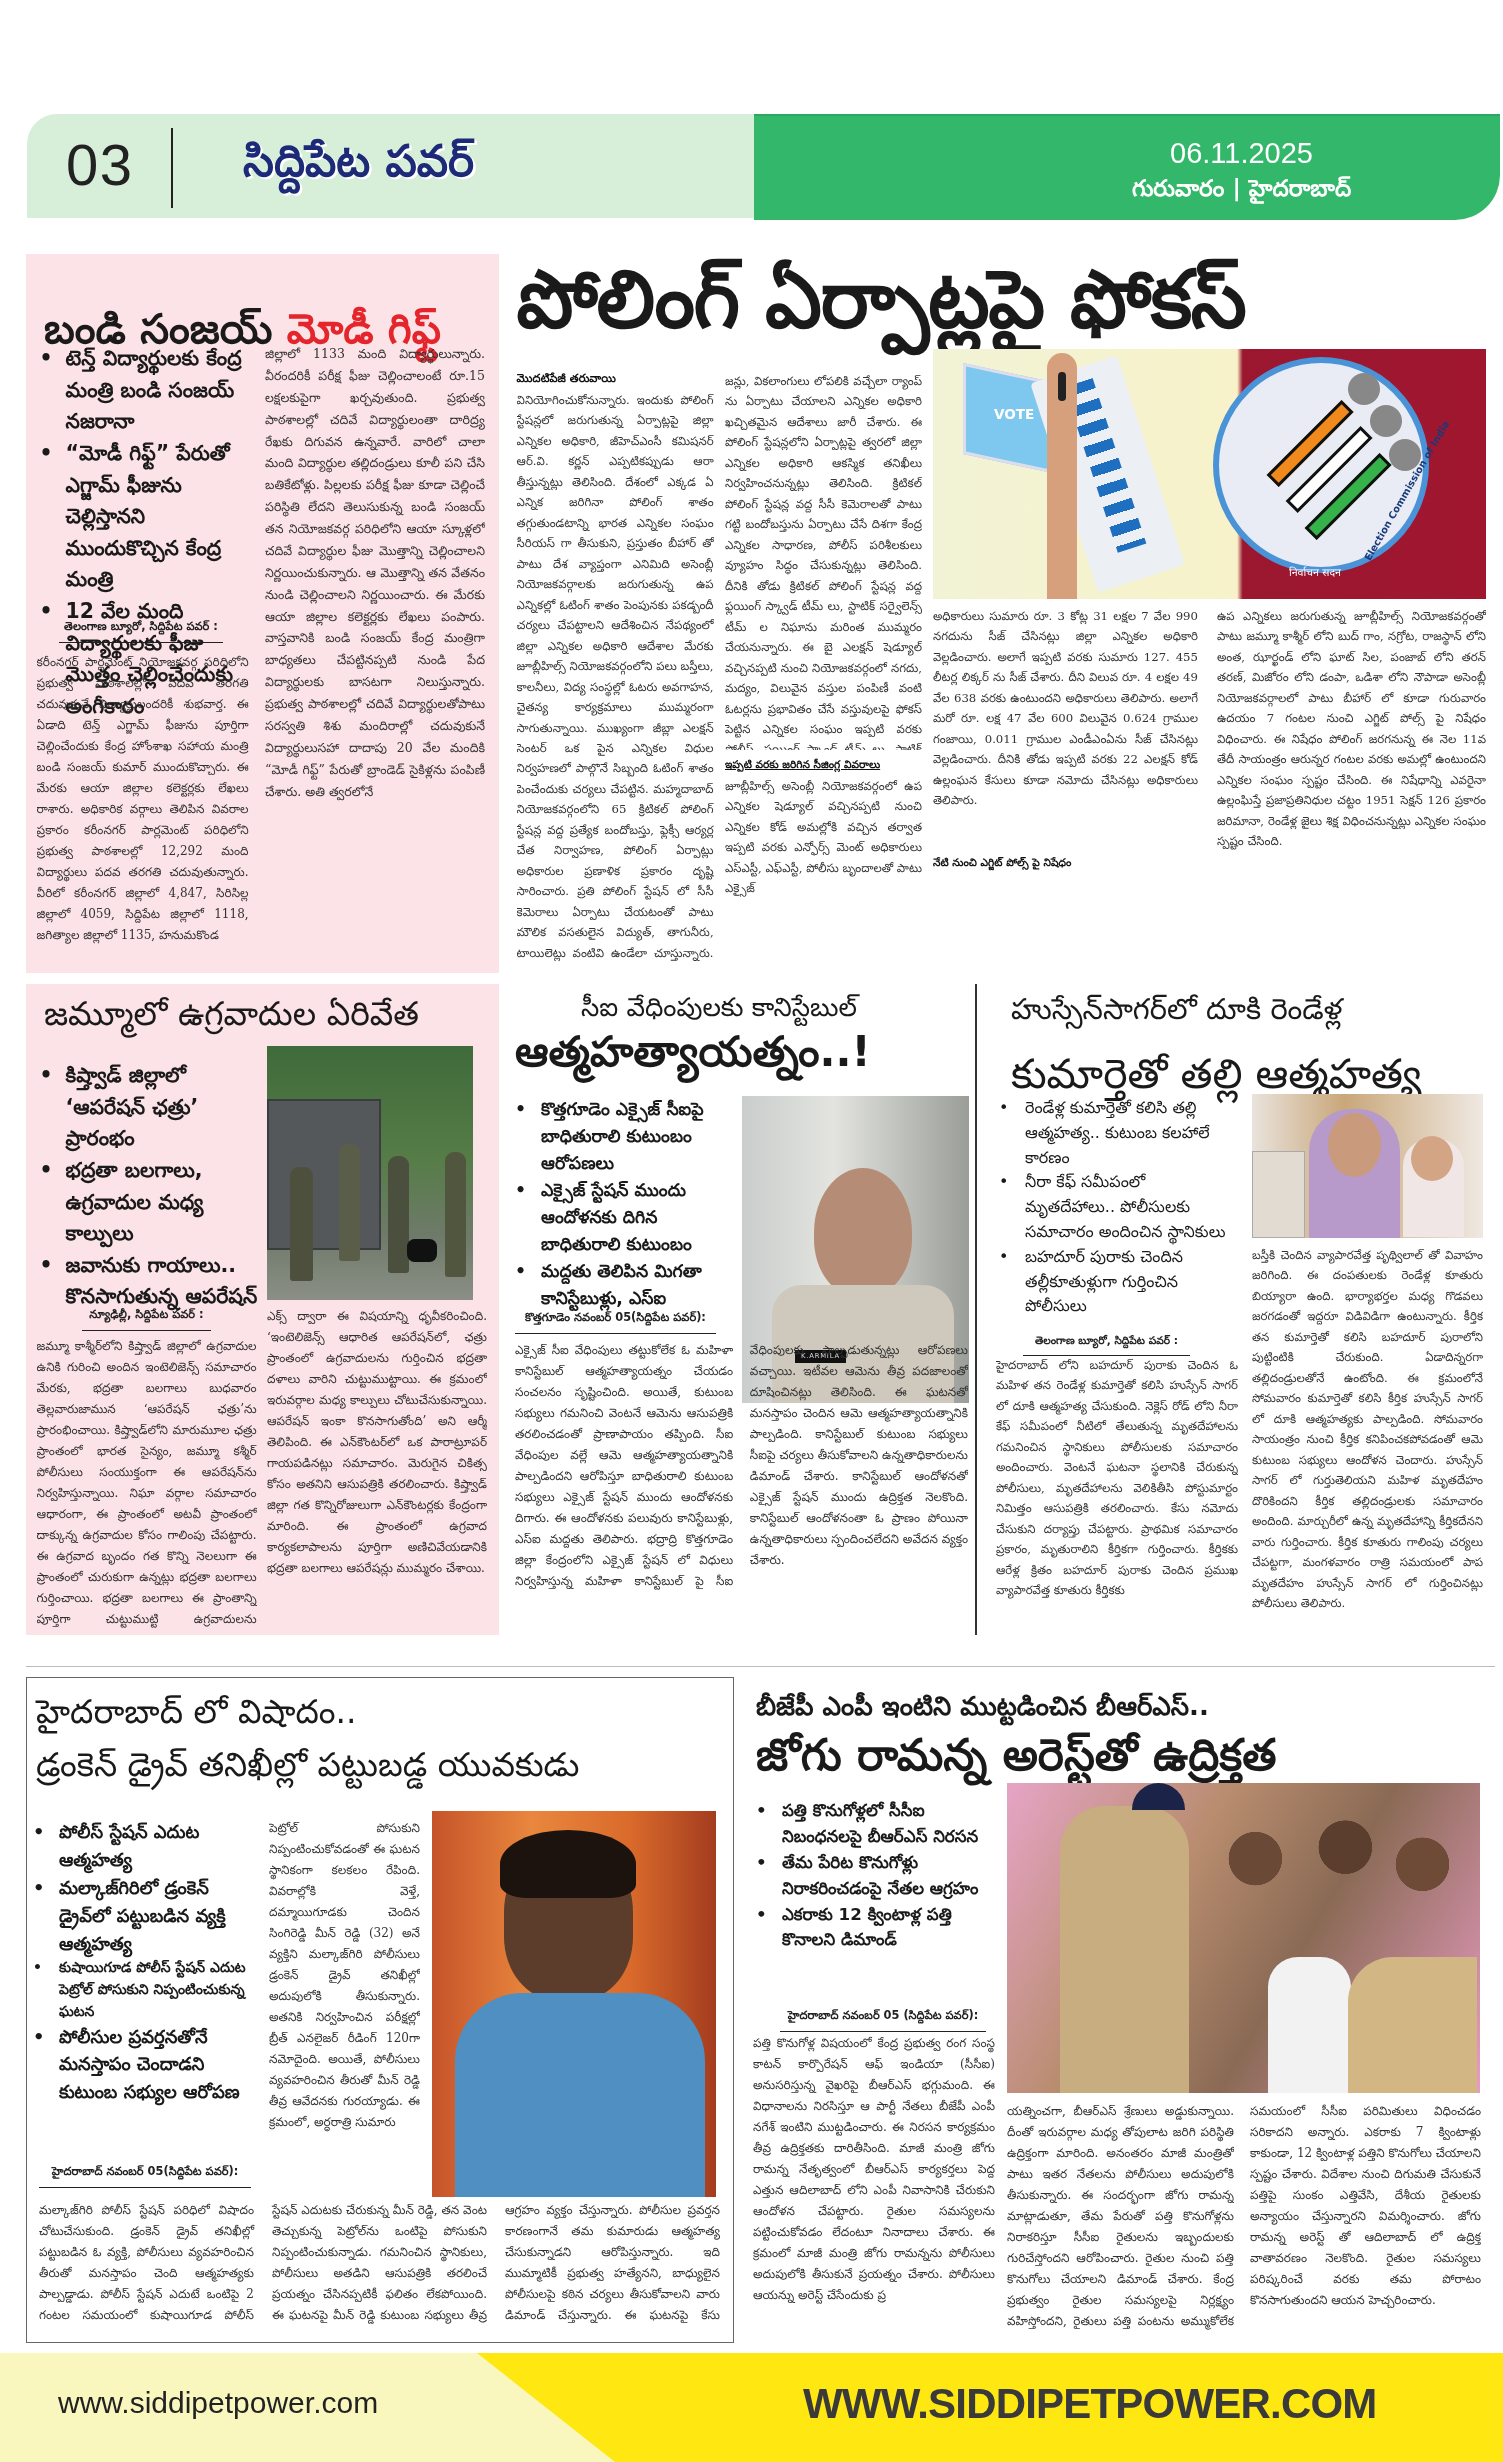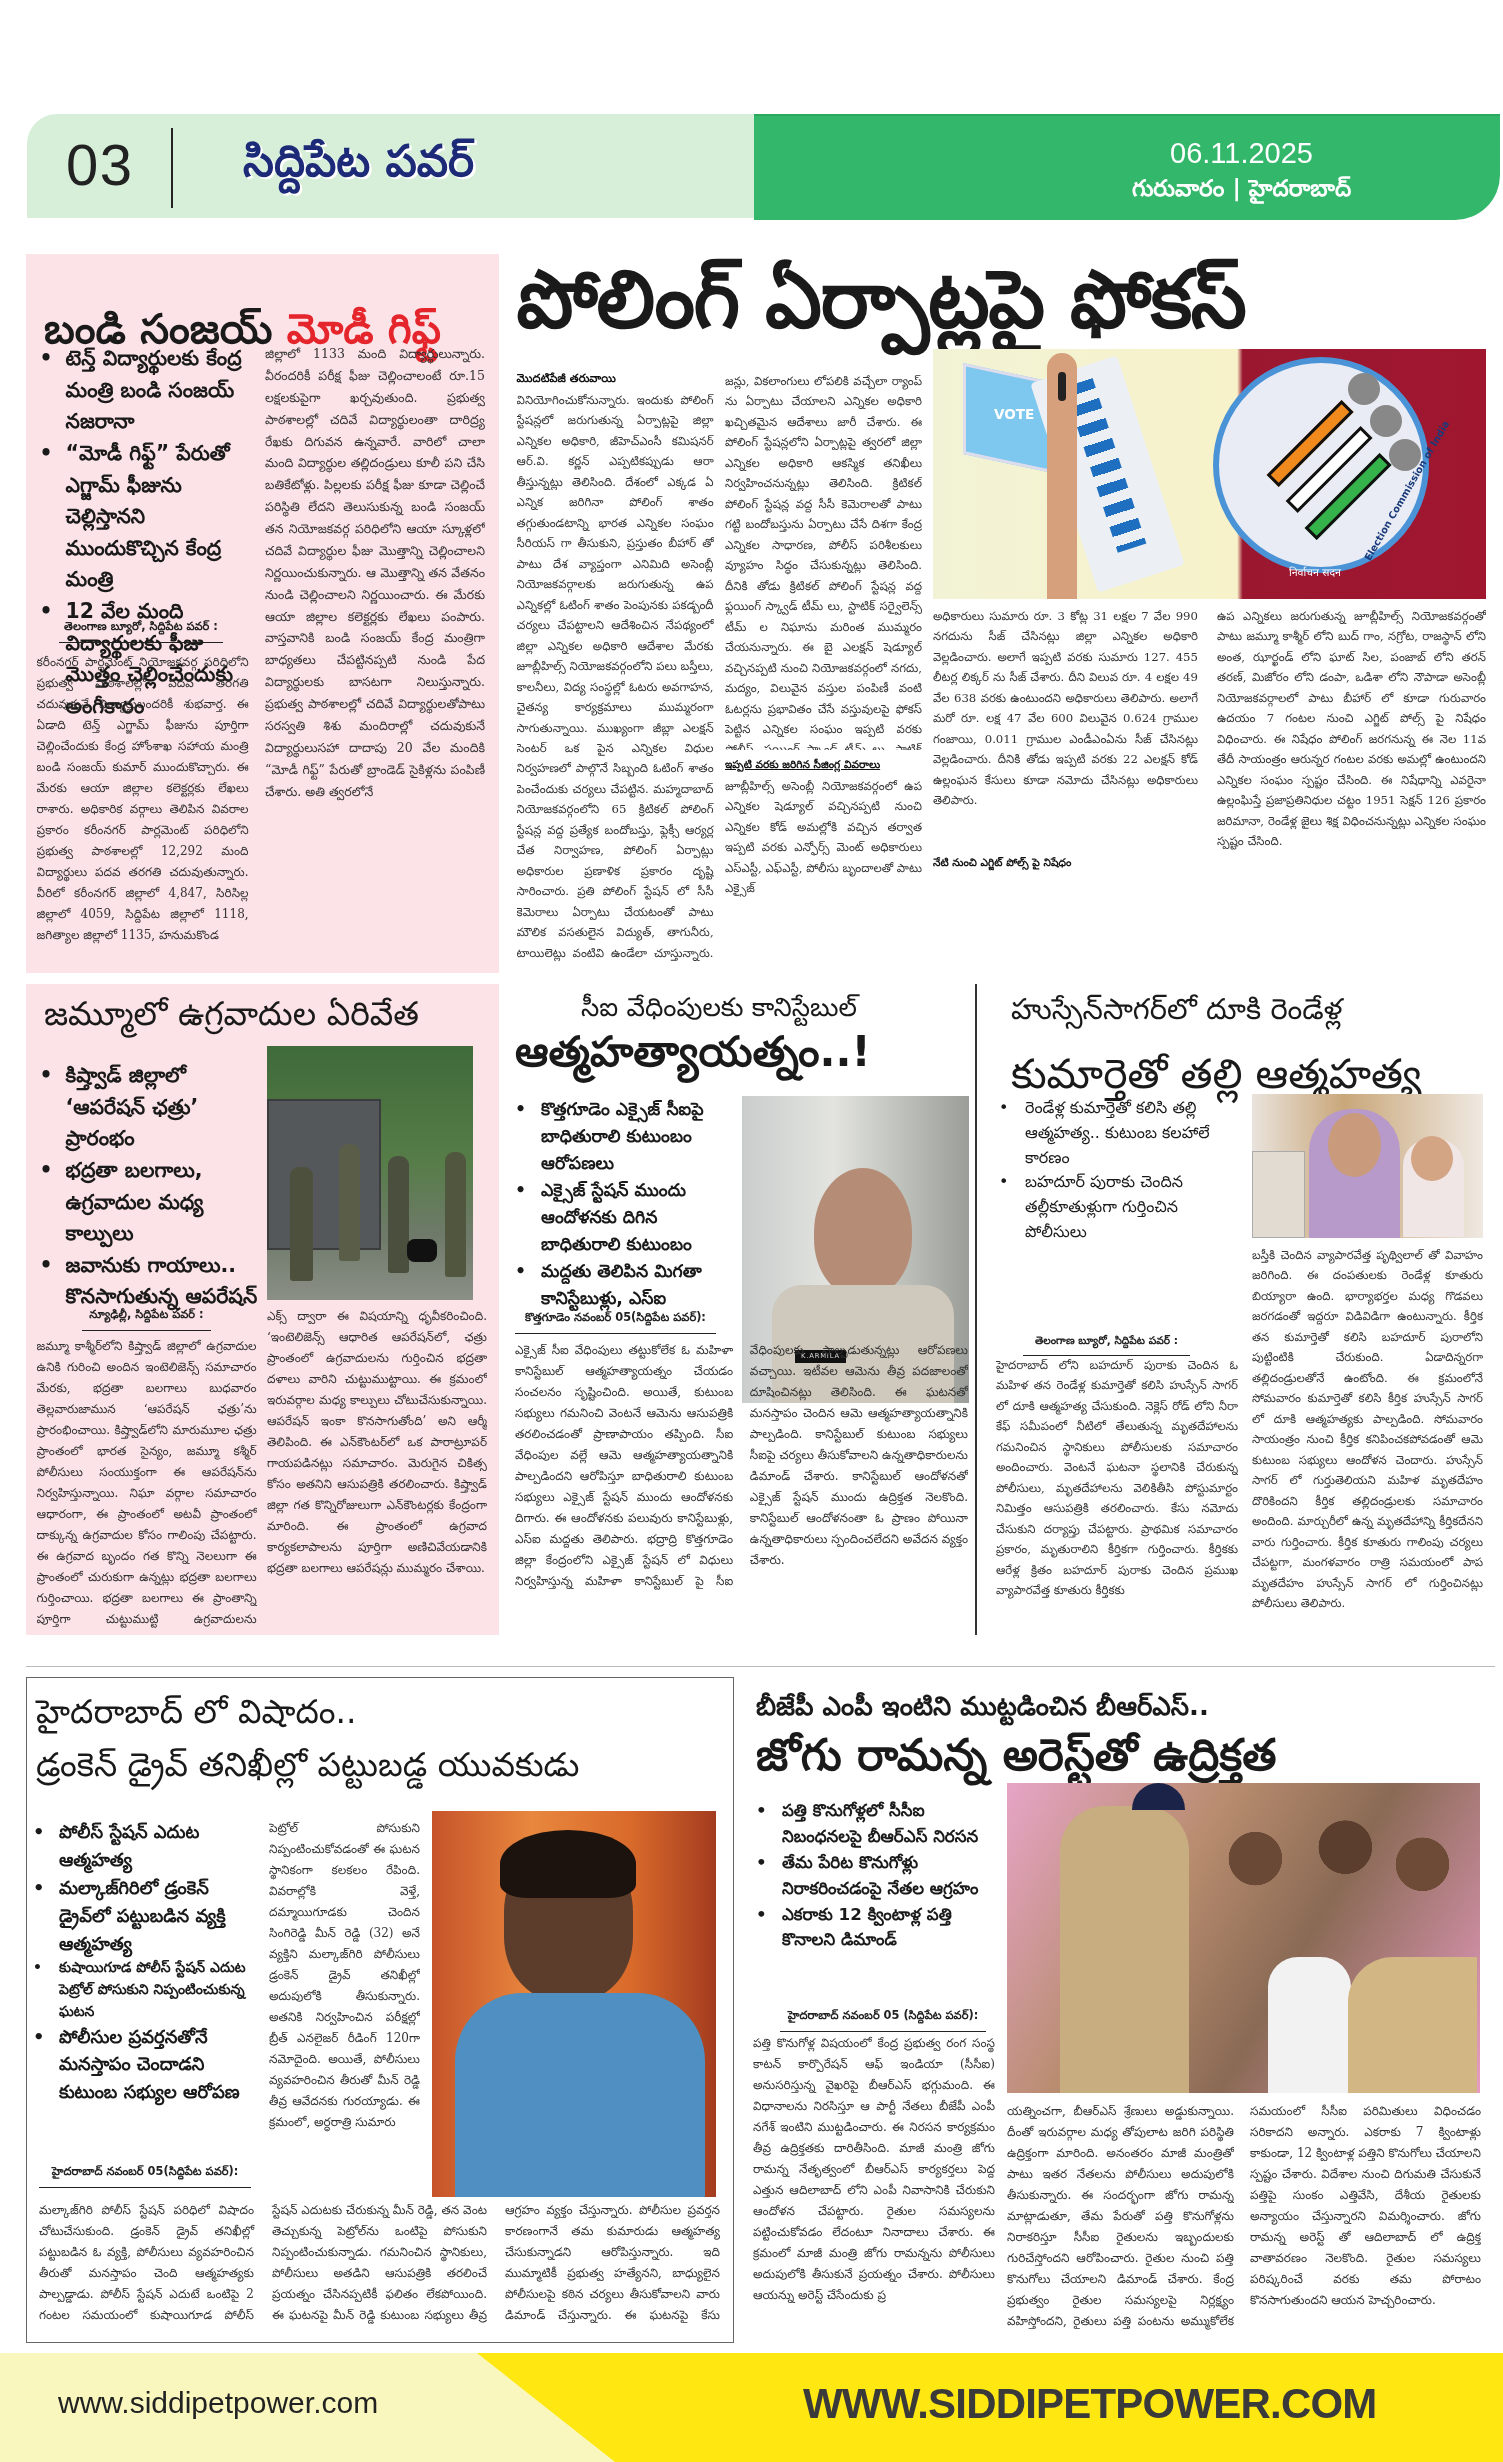--- a/index.html
+++ b/index.html
@@ -138,20 +138,21 @@
     <div class="abs" style="left:53px; top:254px; background:#111; color:#ddd; font-size:6.8px; padding:2.3px 6px; letter-spacing:0.8px;">K.ARMILA</div>
   </div>
   <div class="abs body-text" style="left:6px; top:356px; width:453px; height:292px; overflow:hidden; column-count:2; column-gap:16.7px; font-size:12px;">ఎక్సైజ్ సీఐ వేధింపులు తట్టుకోలేక ఓ మహిళా కానిస్టేబుల్ ఆత్మహత్యాయత్నం చేయడం సంచలనం సృష్టించింది. అయితే, కుటుంబ సభ్యులు గమనించి వెంటనే ఆమెను ఆసుపత్రికి తరలించడంతో ప్రాణాపాయం తప్పింది. సీఐ వేధింపుల వల్లే ఆమె ఆత్మహత్యాయత్నానికి పాల్పడిందని ఆరోపిస్తూ బాధితురాలి కుటుంబ సభ్యులు ఎక్సైజ్ స్టేషన్ ముందు ఆందోళనకు దిగారు. ఈ ఆందోళనకు పలువురు కానిస్టేబుళ్లు, ఎస్ఐ మద్దతు తెలిపారు. భద్రాద్రి కొత్తగూడెం జిల్లా కేంద్రంలోని ఎక్సైజ్ స్టేషన్ లో విధులు నిర్వహిస్తున్న మహిళా కానిస్టేబుల్ పై సీఐ వేధింపులకు పాల్పడుతున్నట్లు ఆరోపణలు వచ్చాయి. ఇటీవల ఆమెను తీవ్ర పదజాలంతో దూషించినట్లు తెలిసింది. ఈ ఘటనతో మనస్తాపం చెందిన ఆమె ఆత్మహత్యాయత్నానికి పాల్పడింది. కానిస్టేబుల్ కుటుంబ సభ్యులు సీఐపై చర్యలు తీసుకోవాలని ఉన్నతాధికారులను డిమాండ్ చేశారు. కానిస్టేబుల్ ఆందోళనతో ఎక్సైజ్ స్టేషన్ ముందు ఉద్రిక్తత నెలకొంది. కానిస్టేబుల్ ఆందోళనంతా ఓ ప్రాణం పోయినా ఉన్నతాధికారులు స్పందించలేదని అవేదన వ్యక్తం చేశారు.</div>
 </div>
 
 <div class="abs" style="left:981px; top:984px; width:515px; height:651px;">
   <div class="abs hl" style="left:30px; top:9px; font-size:29px; font-weight:normal; white-space:nowrap;">హుస్సేన్‌సాగర్‌లో దూకి రెండేళ్ల</div>
   <div class="abs hl" style="left:30px; top:47px; font-size:41px; font-weight:normal; white-space:nowrap;margin-top:20px;">కుమార్తెతో తల్లి ఆత్మహత్య</div>
   <ul class="abs bullets" style="left:15px; top:112px; width:239px;">
     <li style="font-size:16px; font-weight:normal;">రెండేళ్ల కుమార్తెతో కలిసి తల్లి ఆత్మహత్య.. కుటుంబ కలహాలే కారణం</li>
+    <li style="font-size:16px; font-weight:normal;">నీరా కేఫ్ సమీపంలో మృతదేహాలు.. పోలీసులకు సమాచారం అందించిన స్థానికులు</li>
     <li style="font-size:16px; font-weight:normal;">బహదూర్ పురాకు చెందిన తల్లీకూతుళ్లుగా గుర్తించిన పోలీసులు</li>
   </ul>
   <div class="abs dateline" style="left:42px; top:345px; width:167px; font-size:10.6px;">తెలంగాణ బ్యూరో, సిద్దిపేట పవర్ :</div>
   <div class="photo" style="left:271px; top:110px; width:231px; height:144px; background:linear-gradient(90deg,#e9e3dc 0%,#c9a77a 40%,#efe9e2 100%);">
     <div class="abs" style="left:57px; top:15px; width:91px; height:129px; background:#b79ac9; border-radius:42px 42px 0 0;"></div>
     <div class="abs" style="left:76px; top:19px; width:53px; height:64px; background:#c99b7c; border-radius:50%;"></div>
     <div class="abs" style="left:151px; top:45px; width:61px; height:98px; background:#f1e6e6; border-radius:26.5px 26.5px 0 0;"></div>
     <div class="abs" style="left:159px; top:42px; width:42px; height:45px; background:#d3a585; border-radius:50%;"></div>
     <div class="abs" style="left:0; top:57px; width:53px; height:87px; background:#e2dbd2; border:0.8px solid #aaa;"></div>
   </div>

